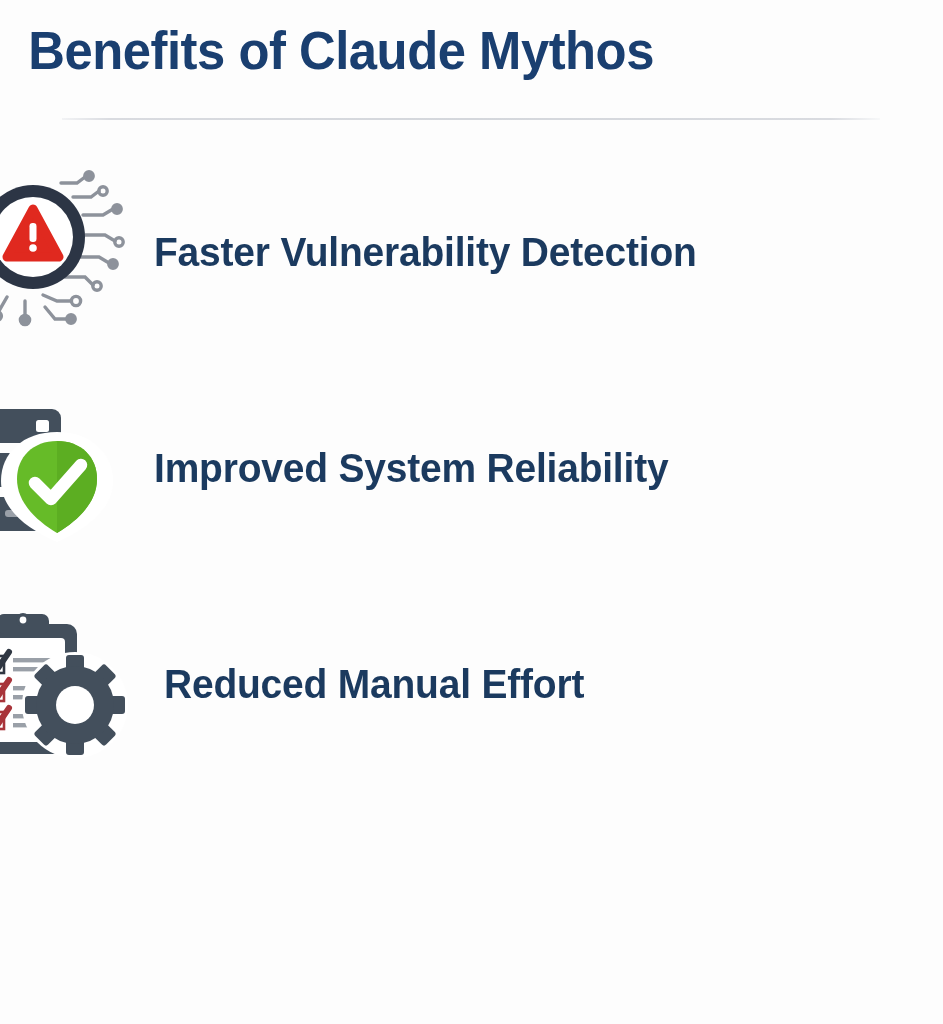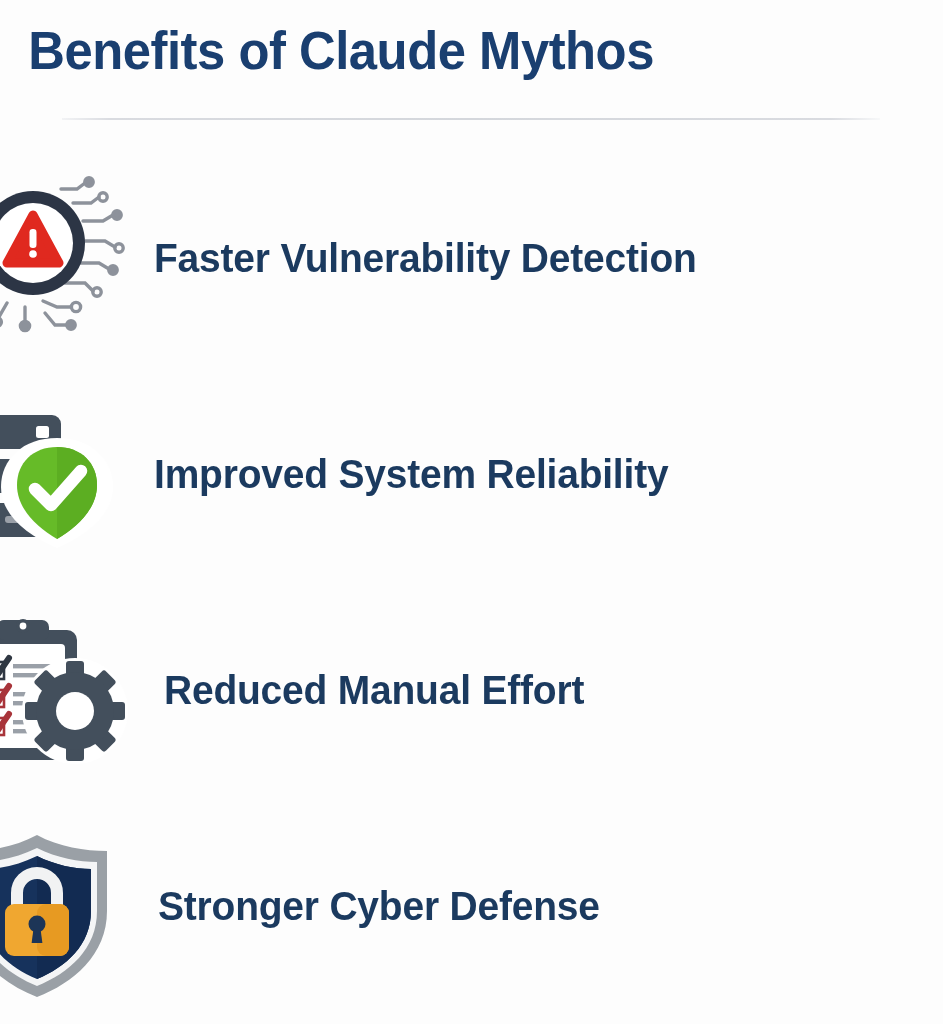--- a/index.html
+++ b/index.html
@@ -47,21 +47,21 @@
     top: 118px;
     left: 62px;
     width: 818px;
     height: 2px;
     background: linear-gradient(to right, #f2f3f5 0%, #d9dbe0 6%, #d4d7dc 50%, #d9dbe0 94%, #f7f8f9 100%);
   }
 
   
   .rows {
     position: absolute;
-    top: 150px;
+    top: 144px;
     left: 0;
     width: 808px;
   }
   .row {
     position: relative;
     height: 216px;
     display: flex;
     align-items: center;
   }
   .icon-cell {
@@ -230,34 +230,15 @@
               </g>
               <circle cx="0" cy="0" r="39"></circle>
             </g>
             <circle cx="0" cy="0" r="19" fill="#ffffff"></circle>
           </g>
         </svg>
       </div>
       <div class="label">Reduced Manual Effort</div>
     </div>
 
-    <div class="row row-4">
-      <div class="icon-cell">
-        <svg width="165" height="170" viewBox="0 0 165 170" aria-hidden="true">
-          <path d="M82 4 C60 16 34 20 12 20 L12 80 C12 124 46 152 82 166
-                   C118 152 152 124 152 80 L152 20 C130 20 104 16 82 4 Z" fill="#9aa0a6"></path>
-          <path d="M82 17 C62 27 40 31 22 31 L22 80 C22 118 50 142 82 155
-                   C114 142 142 118 142 80 L142 31 C124 31 102 27 82 17 Z" fill="#f4f5f6"></path>
-          <path d="M82 25 C64 34 44 38 28 38 L28 80 C28 114 53 136 82 148
-                   C111 136 136 114 136 80 L136 38 C120 38 100 34 82 25 Z" fill="#16325c"></path>
-          <path d="M82 25 C100 34 120 38 136 38 L136 80 C136 114 111 136 82 148 Z" fill="#122b52"></path>
-          <path d="M62 78 L62 62 A20 20 0 0 1 102 62 L102 78" fill="none" stroke="#f1f2f3" stroke-width="12" stroke-linecap="round"></path>
-          <rect x="50" y="73" width="64" height="52" rx="9" fill="#f0a730"></rect>
-          <rect x="82" y="73" width="32" height="52" rx="9" fill="#e79a22"></rect>
-          <circle cx="82" cy="93" r="8.5" fill="#1d3557"></circle>
-          <path d="M78.6 97 L85.4 97 L87.4 112 L76.6 112 Z" fill="#1d3557"></path>
-        </svg>
-      </div>
-      <div class="label">Stronger Cyber Defense</div>
-    </div>
 
   </div>
 </div>
 
 </body></html>

